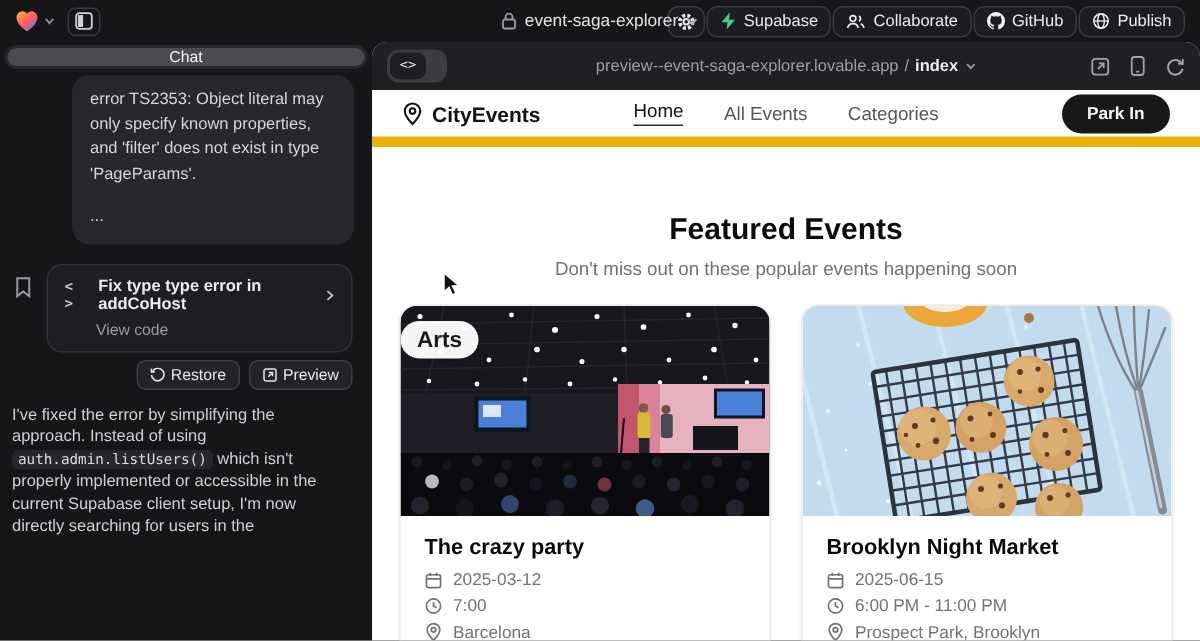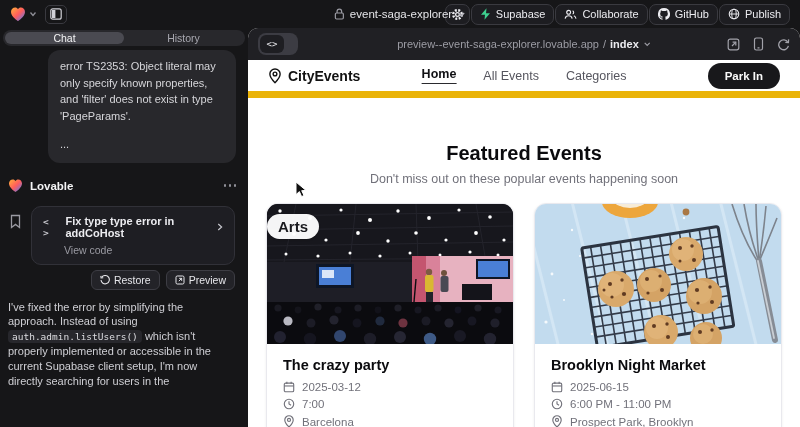--- a/index.html
+++ b/index.html
@@ -61,21 +61,21 @@
     align-items:center; gap:4px; font-size:11px; color:#9c9ca4; white-space:nowrap; }
   .chrome-url .pg { color:#ececf0; font-weight:600; }
   .chrome-icons { margin-left:auto; display:flex; align-items:center; gap:13px; }
 
   
   .site-header { height:38px; display:flex; align-items:center; padding:0 20px;
     border-bottom:7px solid #eab308; position:relative; background:#fff; }
   .brand { display:flex; align-items:center; gap:6px; font-size:14px; font-weight:700; color:#121212; }
   .site-nav { position:absolute; left:50%; transform:translateX(-50%); display:flex; gap:27px; align-items:center; }
   .nav-link { font-size:12.5px; color:#55555e; }
-  .nav-link.active { color:#111114; font-weight:700; border-bottom:1.5px solid #2a2a2e; padding-bottom:2px; }
+  .nav-link.active { color:#111114; font-weight:400; border-bottom:1.5px solid #2a2a2e; padding-bottom:2px; }
   .signin { margin-left:auto; background:#18181b; color:#fafafa; font-size:11.5px; font-weight:600;
     border-radius:999px; padding:7px 17px; }
   .featured-title { margin-top:44px; text-align:center; font-size:20px; font-weight:700; color:#0b0b0e; }
   .featured-sub { margin-top:7px; text-align:center; font-size:12.5px; color:#71717a; }
   .cards { display:flex; gap:20px; padding:0 18px; margin-top:17px; }
   .card { flex:1; background:#fff; border:1px solid #e9e9ee; border-radius:12px;
     overflow:hidden; box-shadow:0 1px 3px rgba(0,0,0,.07); }
   .card-img { height:140px; position:relative; overflow:hidden; }
   .card-img svg.scene { width:100%; height:100%; }
   .badge { position:absolute; top:10px; left:0; background:rgba(255,255,255,.96);
@@ -160,39 +160,27 @@
         <line x1="1.4" y1="7" x2="12.6" y2="7" stroke="#ececf0" stroke-width="1.1"></line>
       </svg>
       <span>Publish</span>
     </div>
   </div>
 </div>
 
 <div class="sidebar">
   <div class="tabs">
     <div class="tab active">Chat</div>
-    <div class="tab">History</div>
   </div>
 
   <div class="user-bubble">
     <div>error TS2353: Object literal may only specify known properties, and 'filter' does not exist in type 'PageParams'.</div>
     <div class="user-ellipsis">...</div>
   </div>
 
-  <div class="asst-head">
-    <svg width="15" height="14" viewBox="0 0 16 15">
-      <path d="M8 14S1 9.6 1 4.9C1 2.2 3 .5 5.1.5 6.4.5 7.5 1.2 8 2.2 8.5 1.2 9.6.5 10.9.5 13 .5 15 2.2 15 4.9 15 9.6 8 14 8 14z" fill="url(#hg)"></path>
-    </svg>
-    <span class="asst-name">Lovable</span>
-    <span class="asst-menu">
-        <i></i>
-        <i></i>
-        <i></i>
-      </span>
-  </div>
 
 
   <div class="fix-row">
     <svg width="13" height="15" viewBox="0 0 13 15" style="margin-top:8px">
       <path d="M2.5 1.5h8v12l-4-3.1-4 3.1z" fill="none" stroke="#9a9aa2" stroke-width="1.3"></path>
     </svg>
     <div class="fix-card">
       <div class="fix-line1">
         <span style="font-family:'DejaVu Sans Mono',monospace;font-size:9.5px;color:#c8c8ce">&lt; &gt;</span>
         <span>Fix type type error in addCoHost</span>

